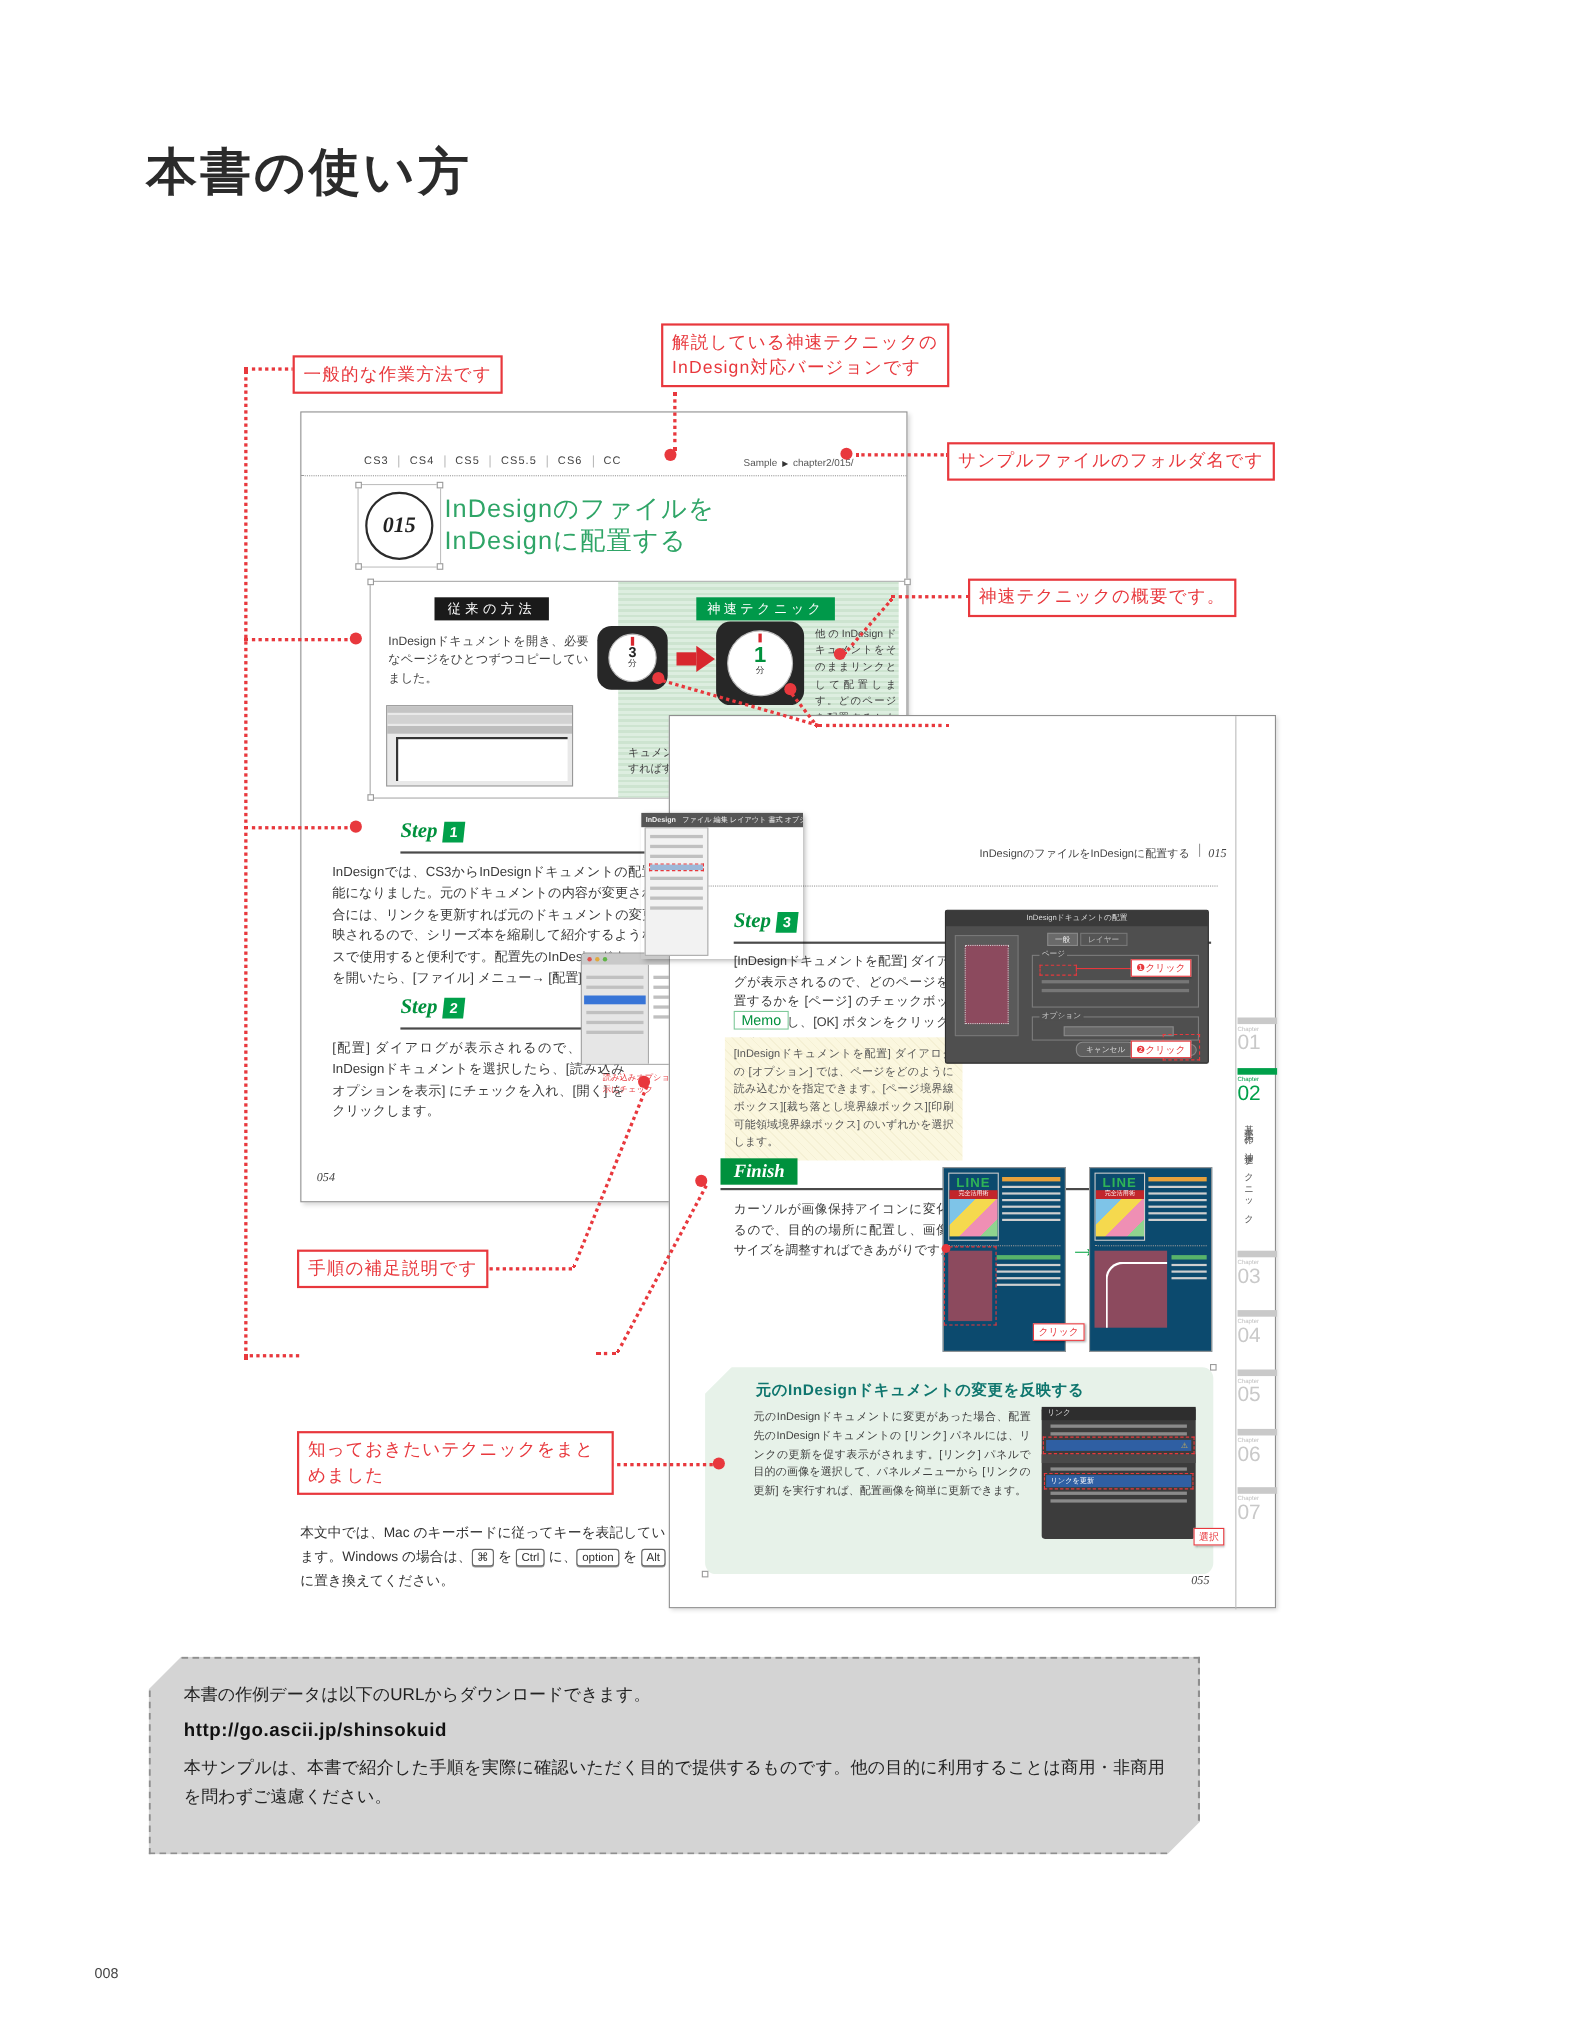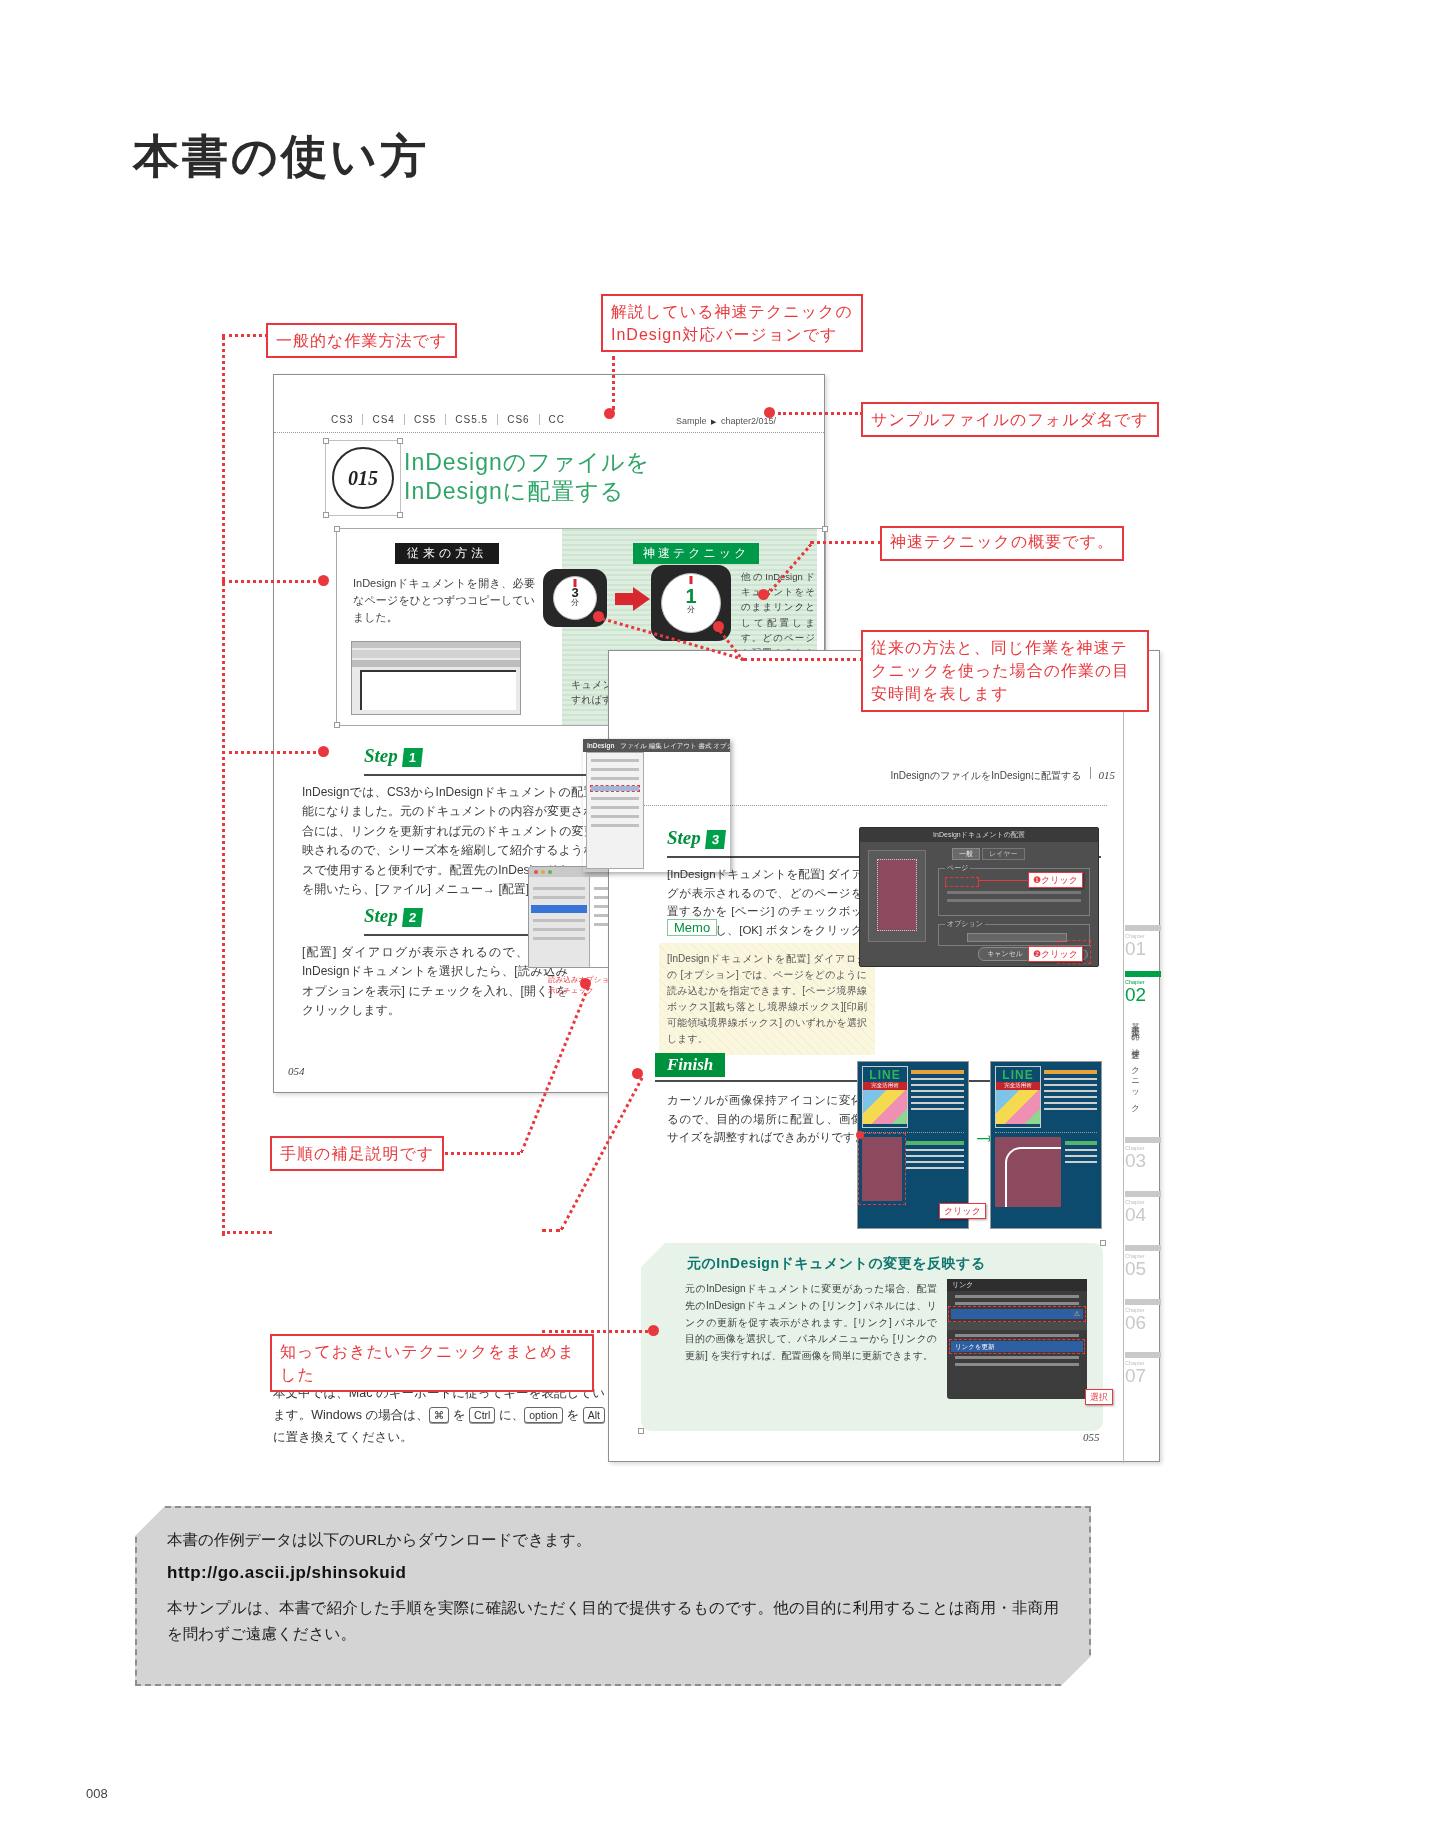--- a/index.html
+++ b/index.html
@@ -158,23 +158,22 @@
   <div class="rdot" style="left:593px; top:611px;"></div>
   <div class="rdot" style="left:713px; top:621px;"></div>
   <div class="rdot" style="left:580px; top:978px;"></div>
   <div class="rdot" style="left:632px; top:1068px;"></div>
   <div class="rdot" style="left:648px; top:1325px;"></div>
 
   <div class="callout nowrap" style="left:266px; top:323px;">一般的な作業方法です</div>
   <div class="callout" style="left:601px; top:294px; width:262px;">解説している神速テクニックのInDesign対応バージョンです</div>
   <div class="callout nowrap" style="left:861px; top:402px;">サンプルファイルのフォルダ名です</div>
   <div class="callout nowrap" style="left:880px; top:526px;font-family:Liberation Mono, monospace;">神速テクニックの概要です。</div>
-  <div class="callout" style="left:861px; top:630px; width:288px;">従来の方法と、同じ作業を神速テクニックを使った場合の作業の目安時間を表します</div>
   <div class="callout nowrap" style="left:270px; top:1136px;">手順の補足説明です</div>
-  <div class="callout" style="left:270px; top:1334px; width:324px;">知っておきたいテクニックをまとめました</div>
+  <div class="callout" style="left:270px; top:1301px; width:288px;">知っておきたいテクニックをまとめました</div>
 
   <div class="pagebox" style="left:273px; top:374px; width:552px; height:719px; z-index:10;">
     <div class="versions">
       <span>CS3</span>
       <span>CS4</span>
       <span>CS5</span>
       <span>CS5.5</span>
       <span>CS6</span>
       <span>CC</span>
     </div>

